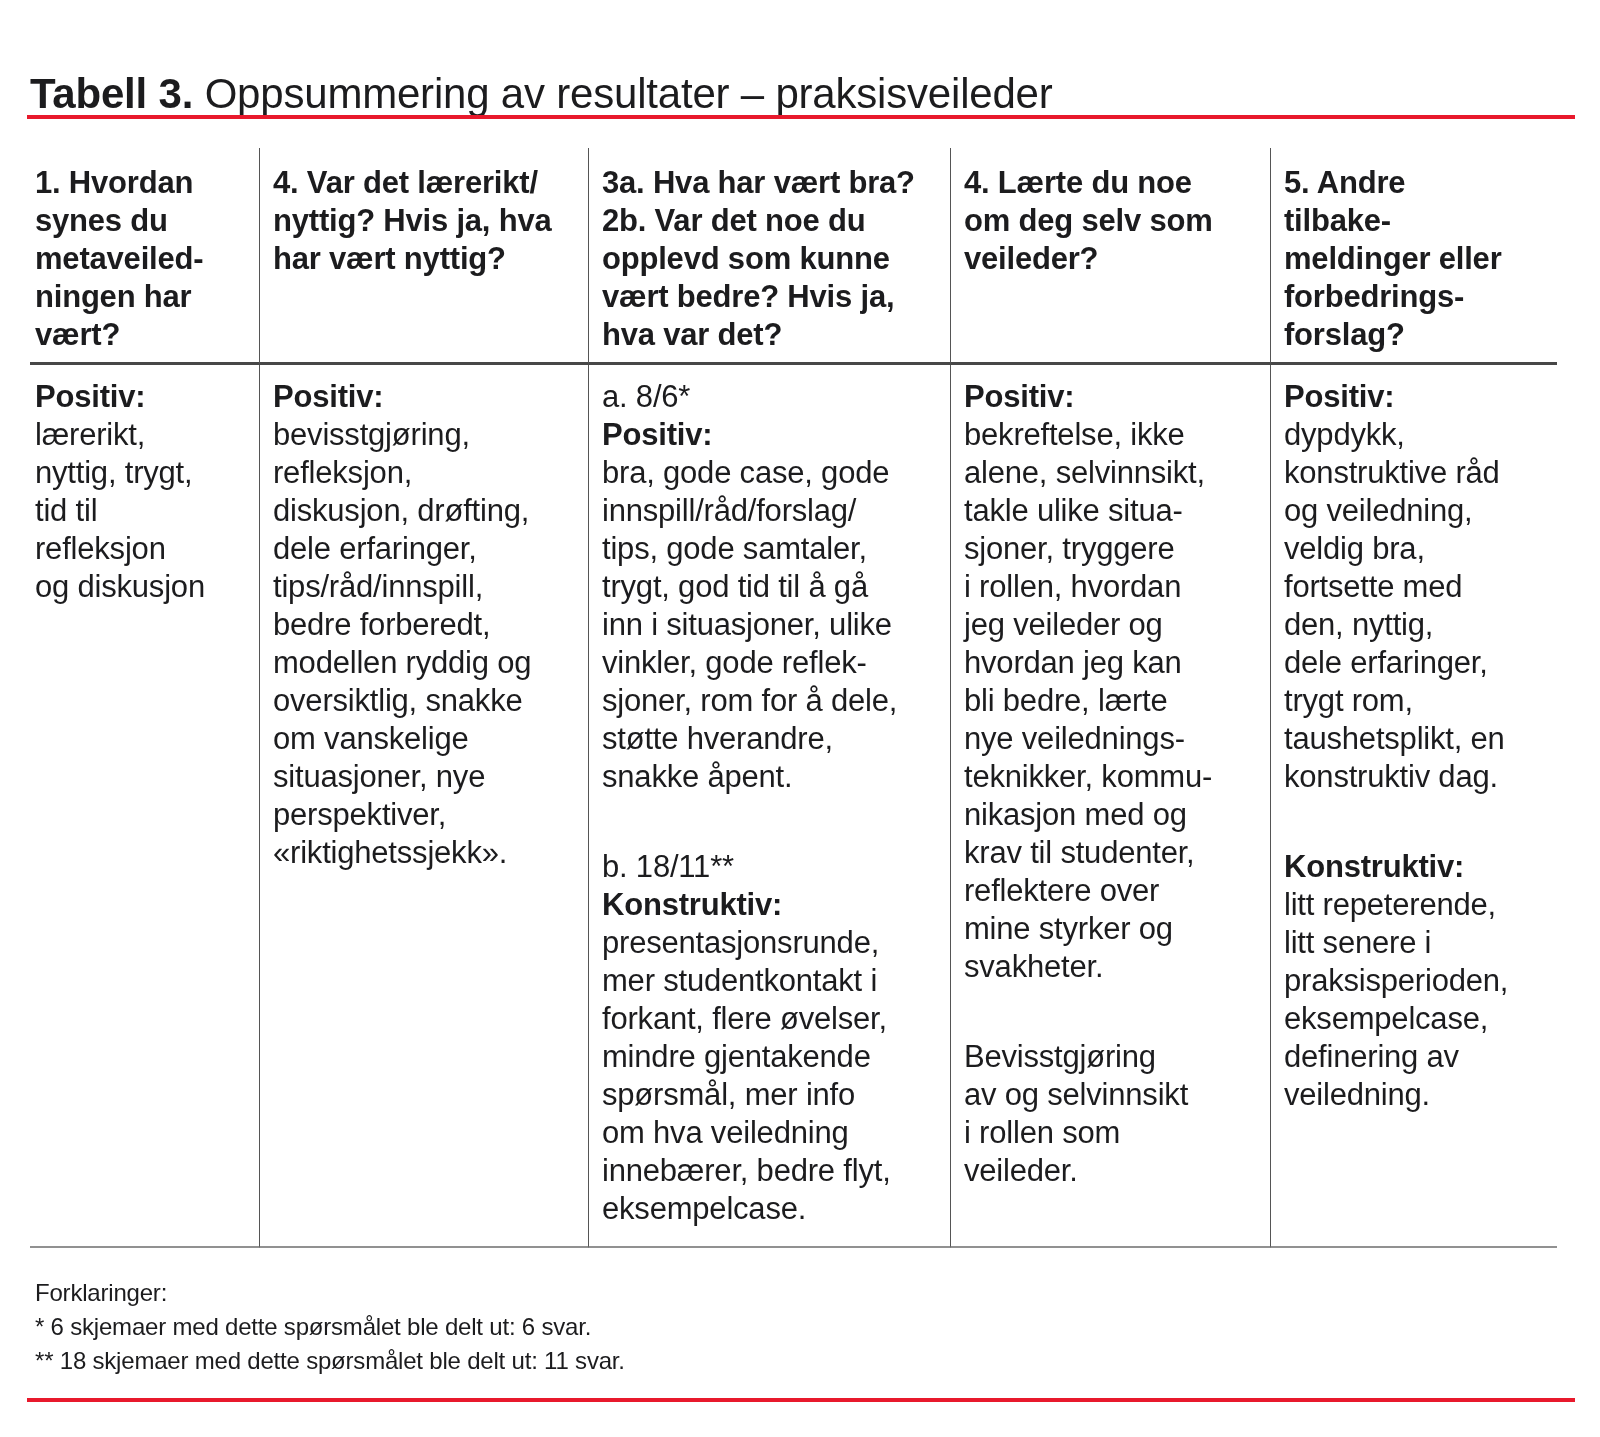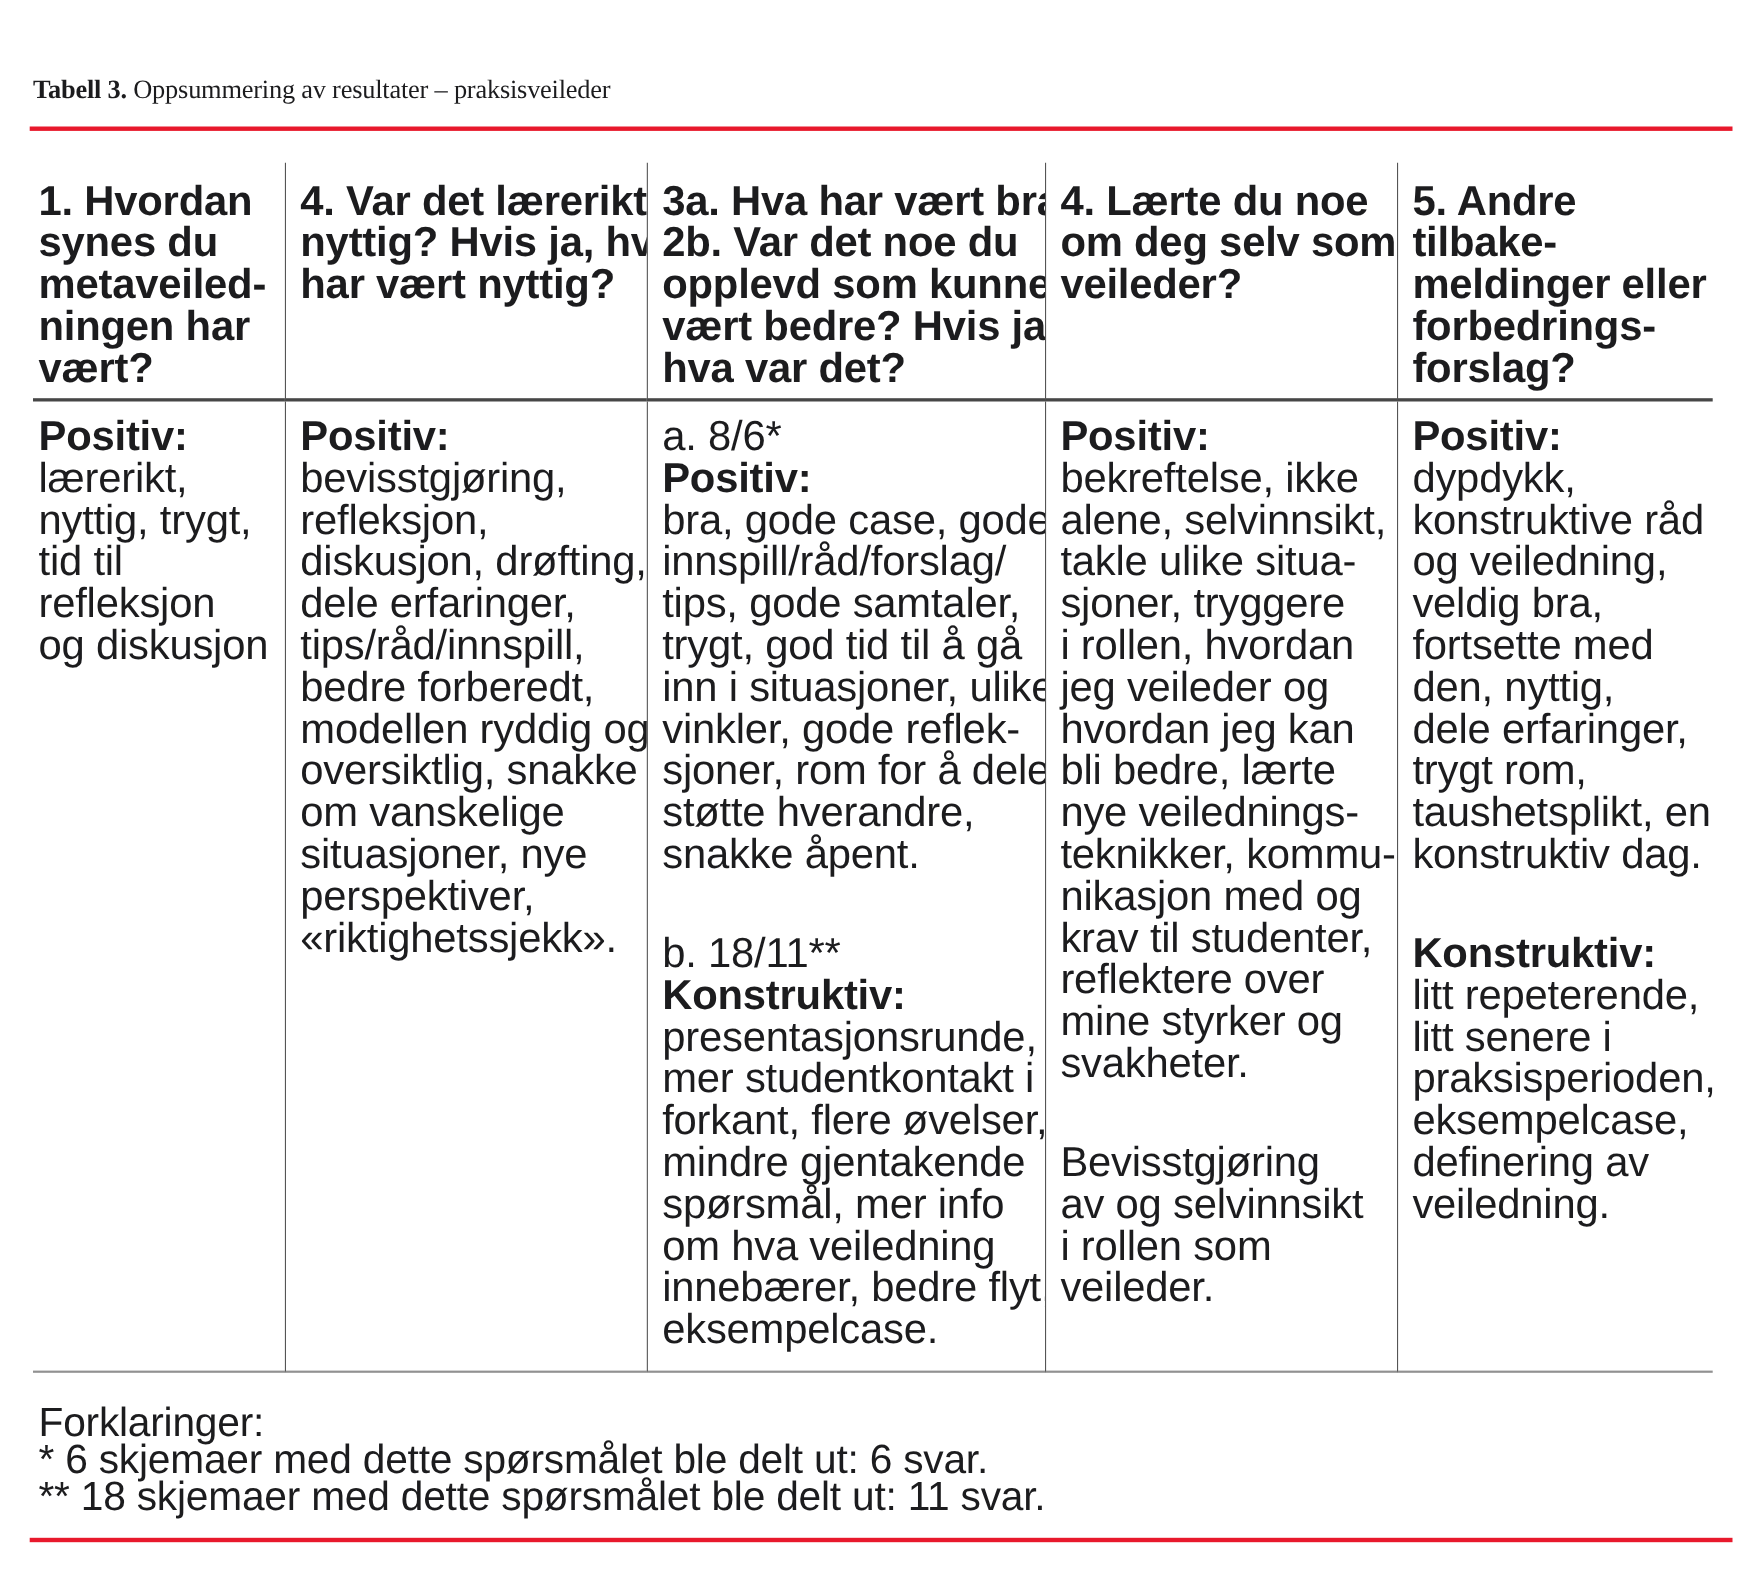--- a/index.html
+++ b/index.html
@@ -12,26 +12,25 @@
     color: #1c1c1e;
     -webkit-font-smoothing: antialiased;
   }
   .page { position: relative; width: 1600px; height: 1437px; overflow: hidden; }
 
   
   .title {
     position: absolute;
     left: 30px;
     top: 46px;
-    font-size: 24px;
+    font-size: 42px;
     line-height: 40px;
     font-weight: 400;
     letter-spacing: -0.2px;
     white-space: nowrap;
-    font-family: Liberation Serif, serif;
   }
   .title .title-label { font-weight: 700; }
 
   
   .rule-red {
     position: absolute;
     left: 27px;
     width: 1548px;
     height: 4px;
   }
@@ -42,21 +41,21 @@
   .results-table {
     position: absolute;
     left: 30px;
     top: 148px;
     width: 1527px;
     display: grid;
     grid-template-columns: 229px 329px 362px 320px 287px;
   }
   .cell {
     box-sizing: border-box;
-    font-size: 38px;
+    font-size: 31px;
     line-height: 38px;
     letter-spacing: -0.2px;
     padding-left: 13px;
     padding-right: 4px;
     overflow: hidden;
   }
   .cell.first-col { padding-left: 5px; }
   .cell.v-divider { border-left: 1.5px solid #555555; }
 
   .head-cell {
@@ -76,21 +75,21 @@
     white-space: pre;
   }
   .cell p.bold { font-weight: 700; }
   .cell p.gap { margin-top: 52px; }
 
   
   .footnotes {
     position: absolute;
     left: 35px;
     top: 1276px;
-    font-size: 37px;
+    font-size: 24px;
     line-height: 34px;
     letter-spacing: -0.2px;
   }
   .footnotes div { white-space: pre; }
 </style>
 </head>
 <body>
 
 <div class="page">
 

